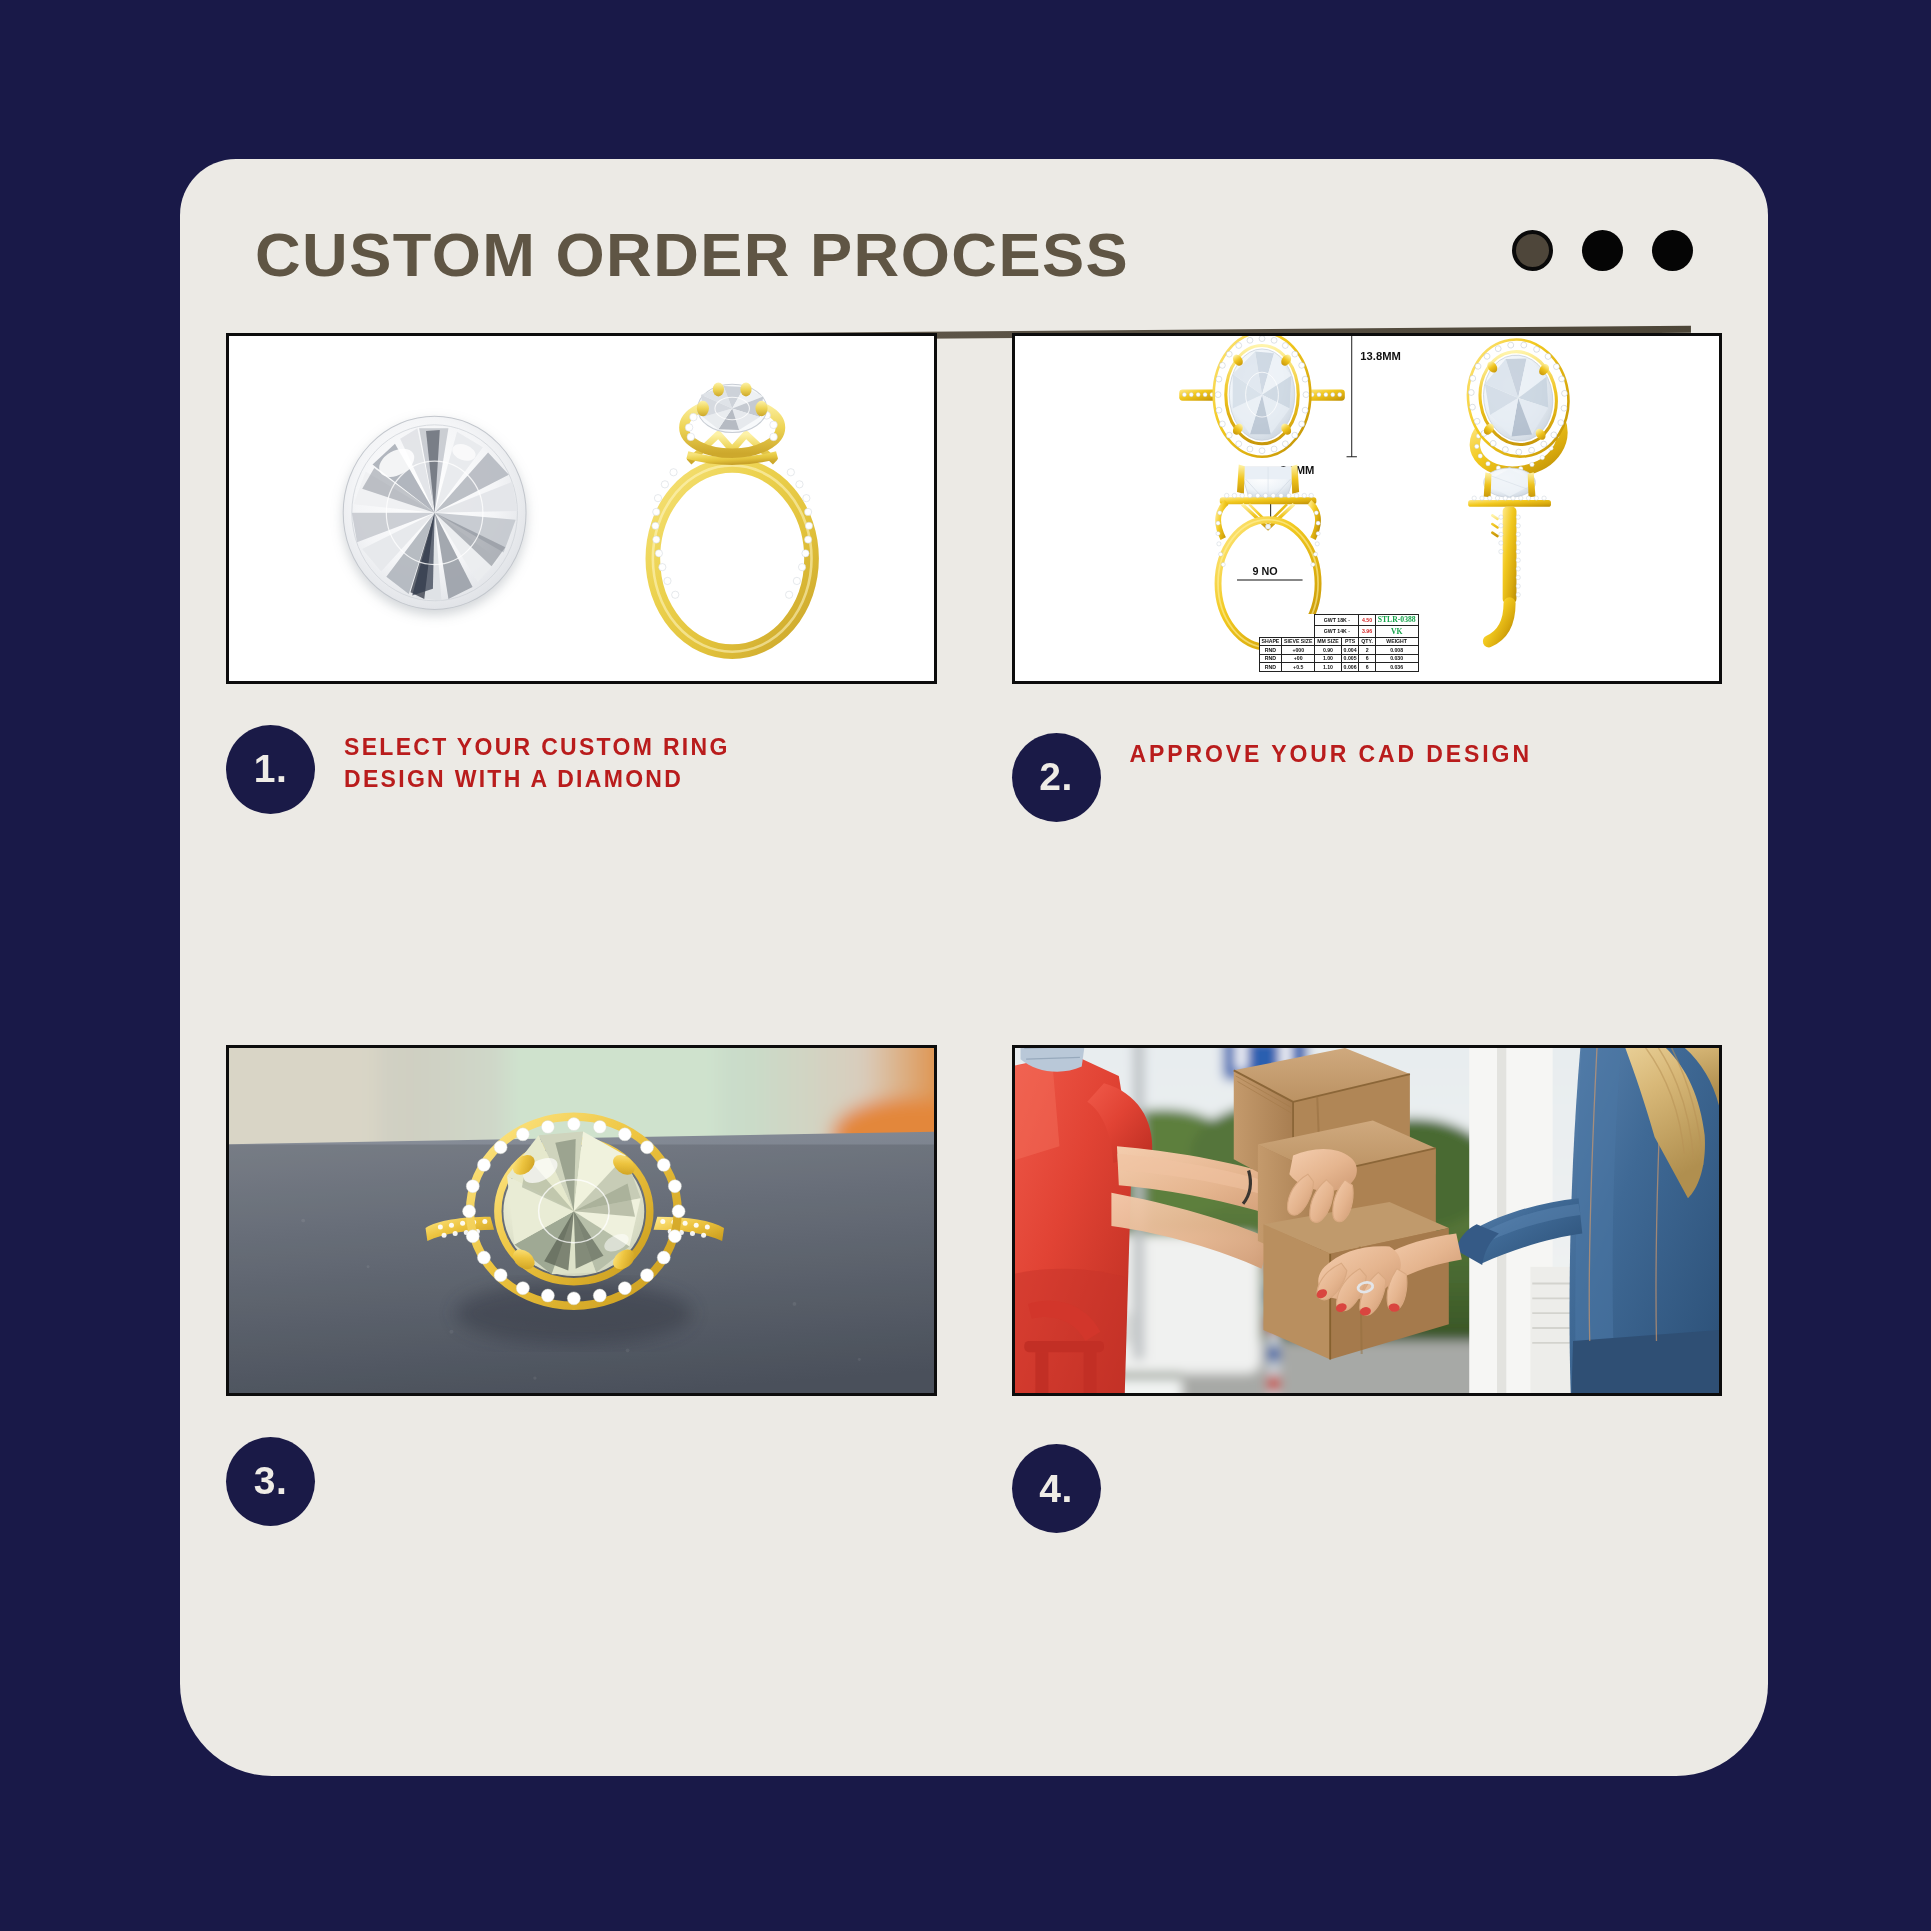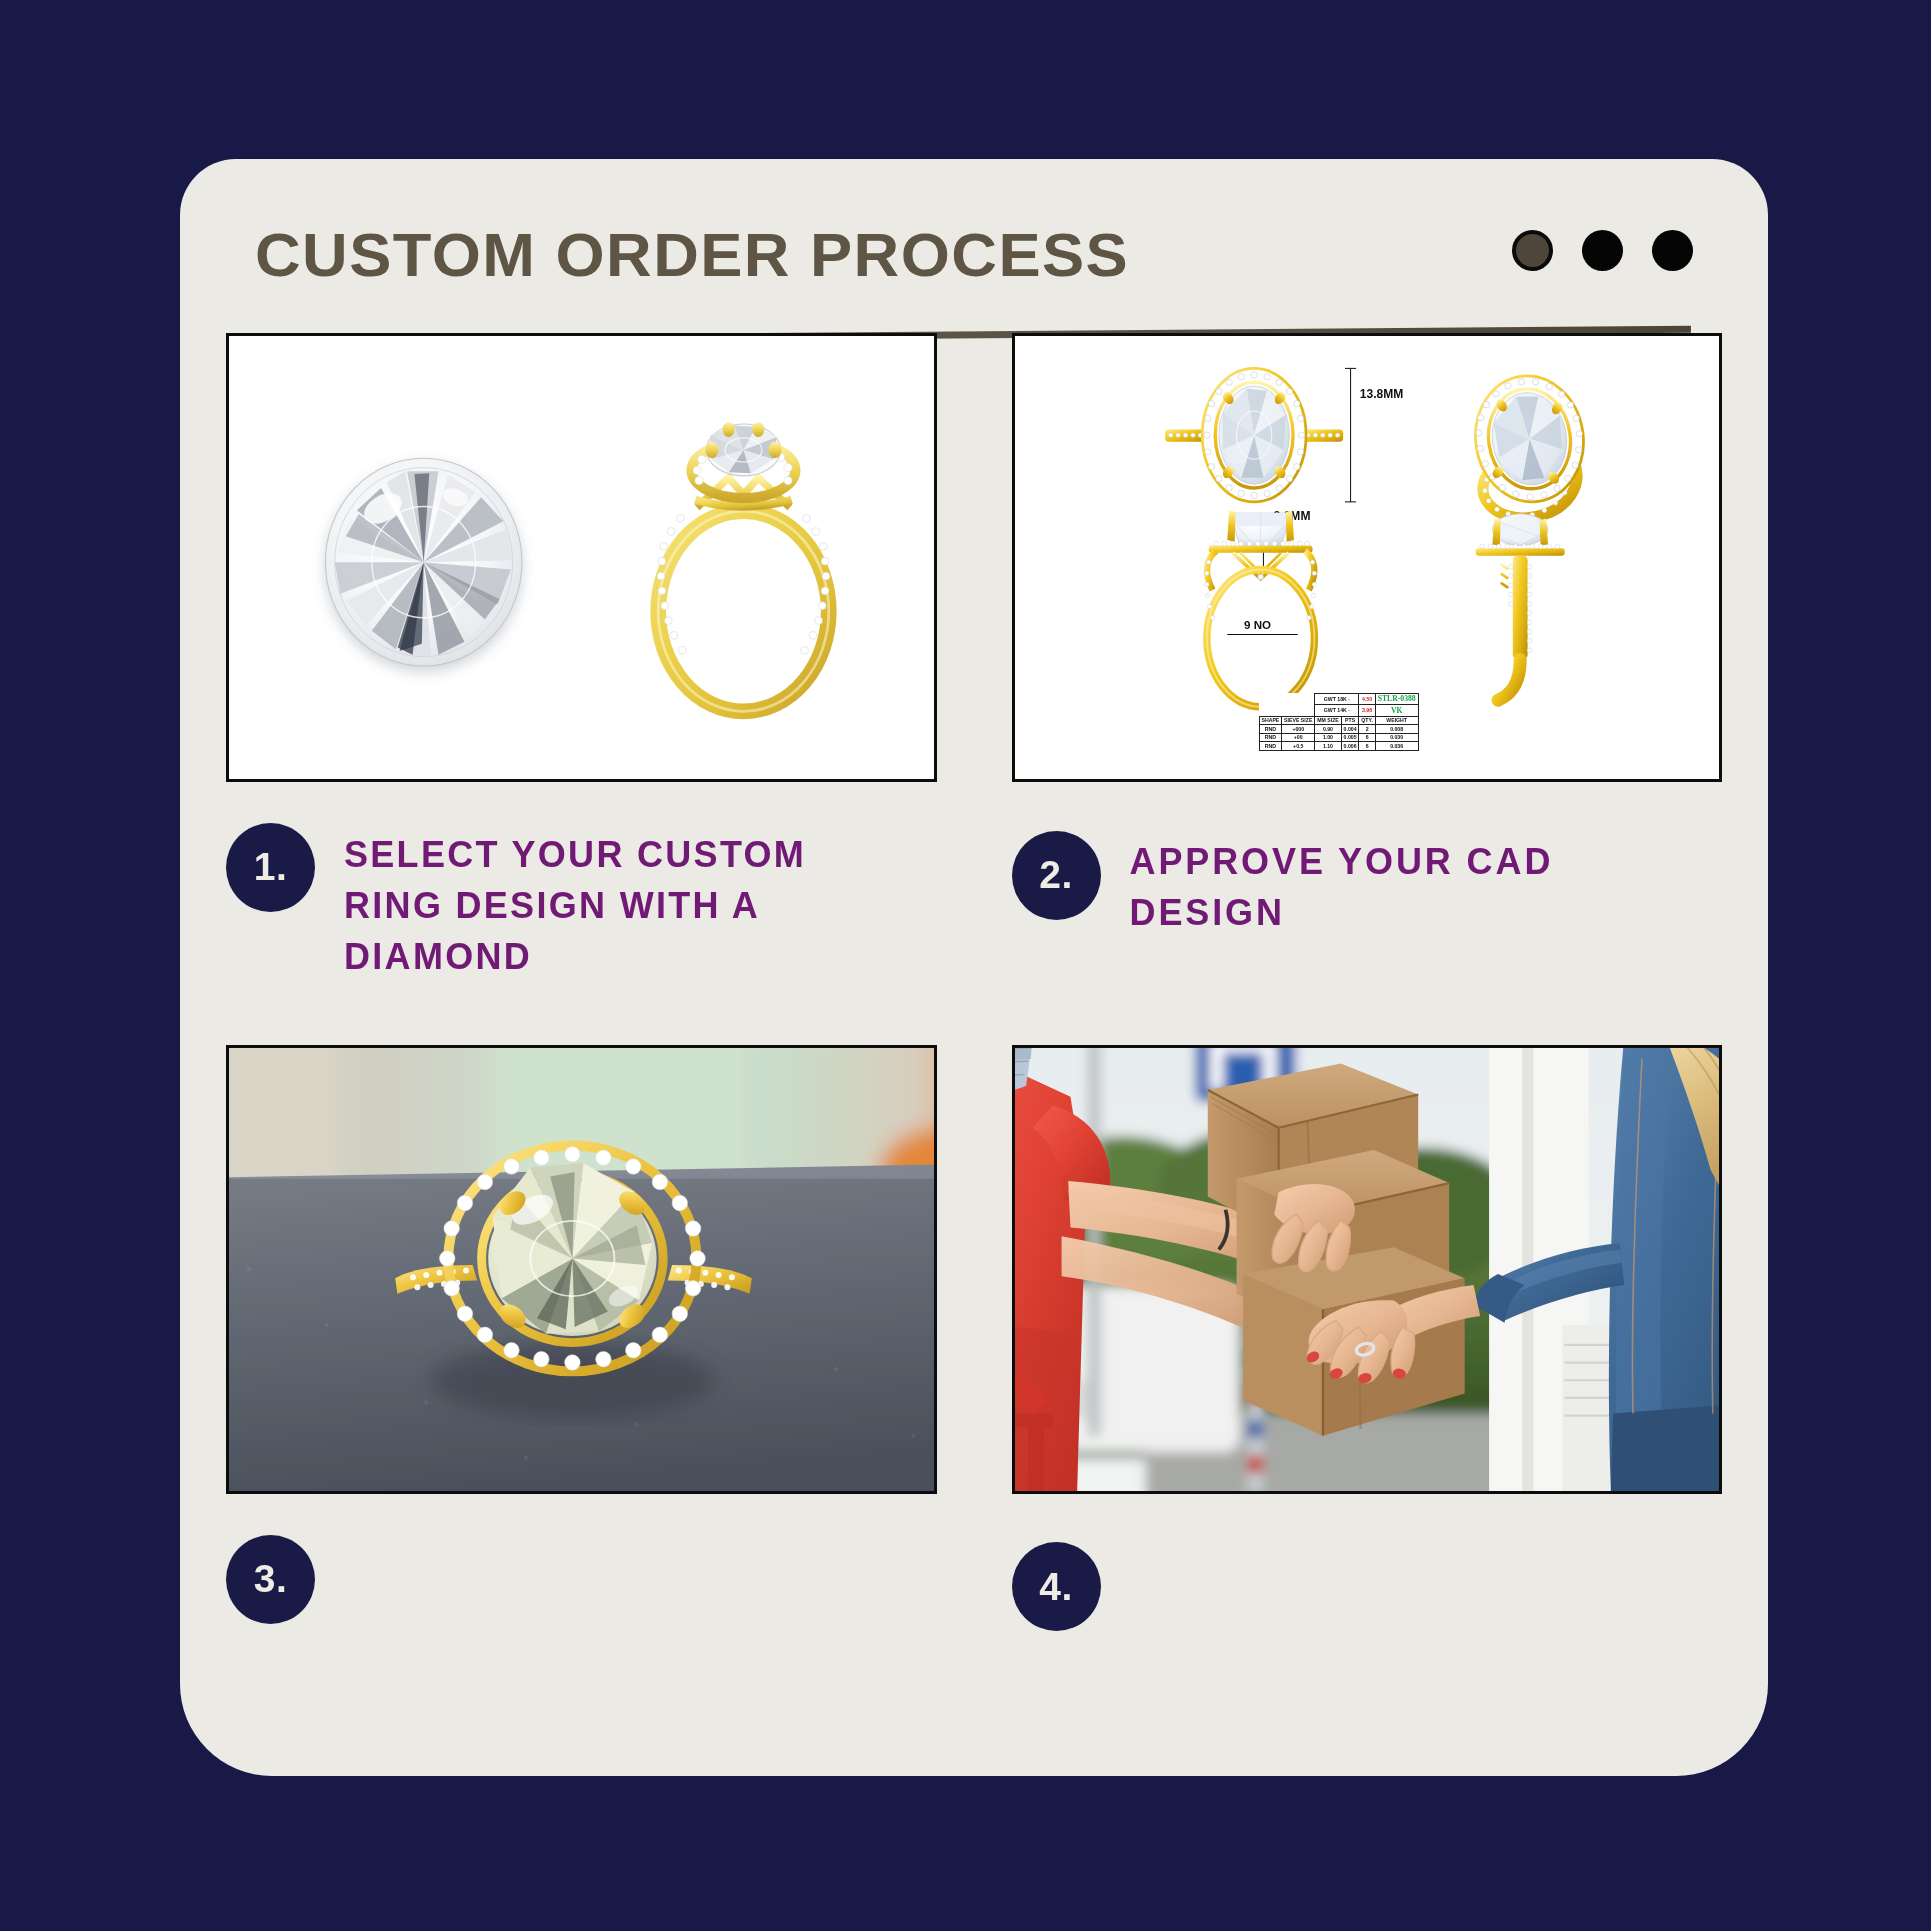--- a/index.html
+++ b/index.html
@@ -51,40 +51,40 @@
 
   
   .grid{
     position:absolute; left:46px; top:174px; right:46px; bottom:29px;
     display:grid; grid-template-columns:1fr 1fr; grid-template-rows:1fr 1fr;
     column-gap:75px; row-gap:9.7px;
   }
   .step{ position:relative; }
 
   .media{
-    width:100%; height:449px;
+    width:100%; height:351px;
     border:3.9px solid #0c0c0c;
     background:#be185d; overflow:hidden; position:relative;
   }
 
   .caption-row{
     display:flex; align-items:flex-start; gap:29px;
     margin-top:35px;
   }
   .num-badge{
     flex:0 0 auto;
     width:89px; height:89px; border-radius:50%;
     background:#1a1a47; color:#efece6;
     display:flex; align-items:center; justify-content:center;
     font-size:39px; font-weight:600; letter-spacing:0.5px;
     margin-top:5.8px;
   }
   .caption-text{
-    font-size:36px; font-weight:700; line-height:1.42;
-    color:#701a75; letter-spacing:2.3px;
+    font-size:23px; font-weight:700; line-height:1.42;
+    color:#b91c1c; letter-spacing:2.3px;
     padding-top:11.6px; max-width:483px;
   }
   .step-2 .caption-text, .step-4 .caption-text{ letter-spacing:2.9px; }
   .step-2 .num-badge, .step-4 .num-badge{ margin-top:13.5px; }
   .step-2 .caption-text, .step-4 .caption-text{ padding-top:19.3px; }
 
   
   .art1{ width:100%; height:100%; background:#fff; }
 
   

